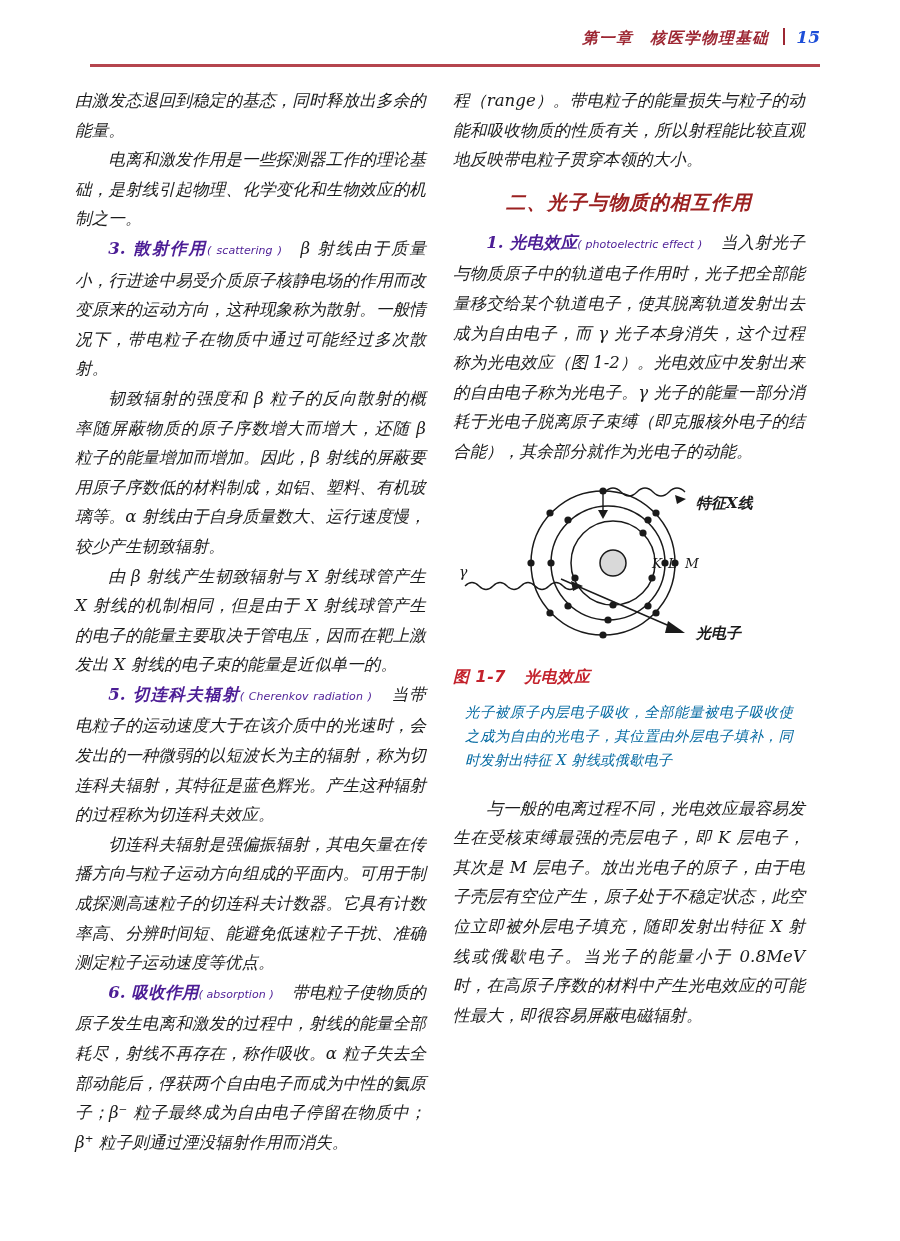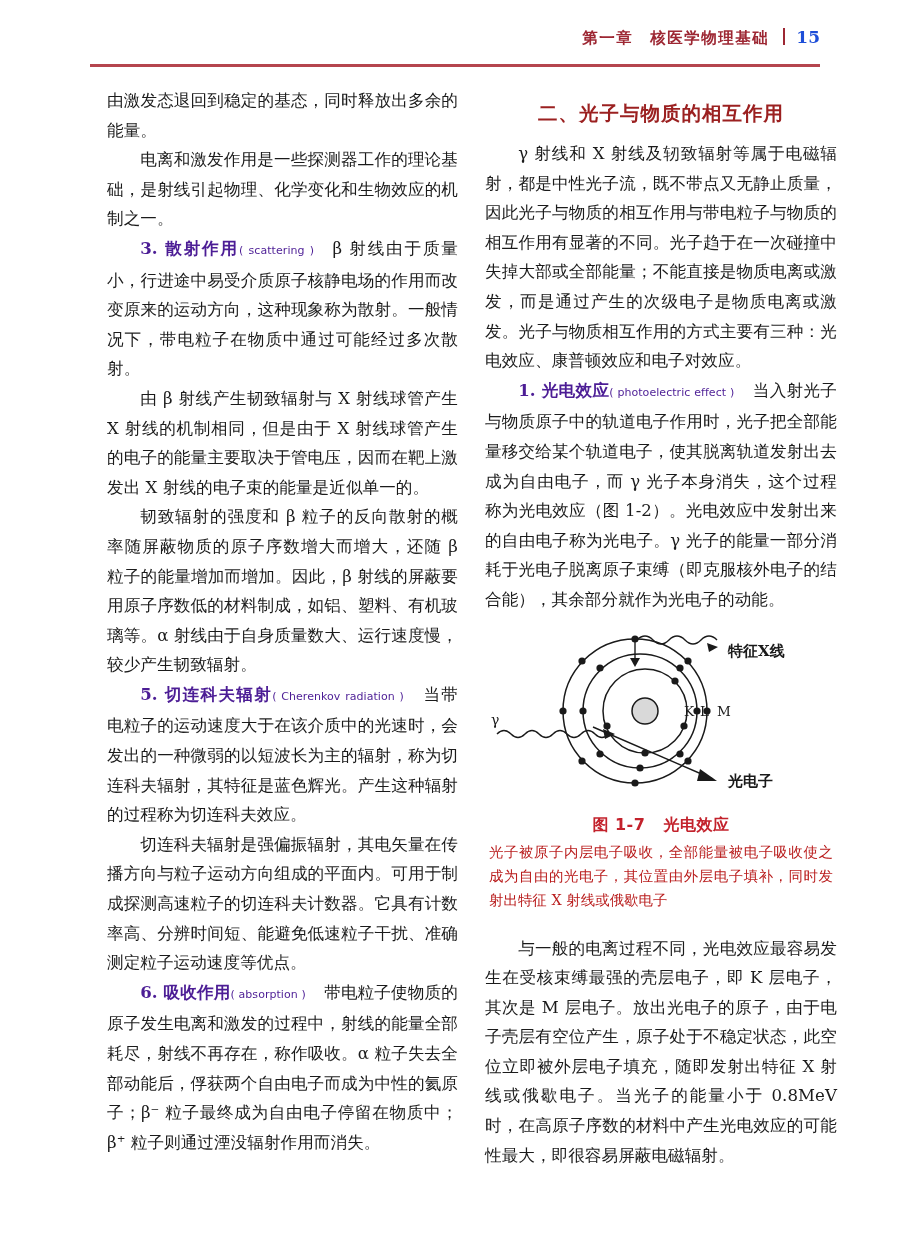--- a/index.html
+++ b/index.html
@@ -14,20 +14,21 @@
     color: #1a1a1a;
     position: relative;
     overflow: hidden;
   }
 
   .page {
     position: absolute;
     left: 0; top: 0;
     width: 736px;
     height: 1241px;
+    font-style: italic;
   }
 
   
   .header {
     position: absolute;
     left: 90px;
     top: 26px;
     width: 730px;
     height: 40px;
   }
@@ -65,21 +66,21 @@
     left: 90px;
     top: 64px;
     width: 730px;
     height: 2.5px;
     background: #b5454e;
   }
 
   
   .columns {
     position: absolute;
-    left: 107px;
+    left: 75px;
     top: 86px;
     width: 730px;
     height: 1120px;
     display: flex;
     gap: 27px;
   }
   .col {
     width: 352px;
     position: relative;
   }
@@ -121,37 +122,36 @@
   .figure {
     margin: 16px 0 0 0;
     width: 352px;
   }
   .figure-graphic {
     width: 352px;
     height: 182px;
     display: block;
   }
   .figure-caption {
-    text-align: center;
     color: #c3222c;
     font-weight: 700;
     font-size: 16px;
     margin: 2px 0 3px 0;
     letter-spacing: 0.5px;
   }
   .figure-caption .num {
     font-family: "DejaVu Sans", "Liberation Sans", sans-serif;
   }
   .figure-note {
     font-size: 14.4px;
     line-height: 24px;
     text-align: justify;
     text-justify: inter-ideograph;
-    color: #b91c1c;
-    margin: 4px;
+    color: #0369a1;
+    margin: 12px;
   }
   .after-figure { margin-top: 22px; }
 </style>
 </head>
 <body>
 
 <div class="page">
 
   <div class="header">
     <div class="header-inner">
@@ -168,42 +168,42 @@
 
       <p class="noindent">由激发态退回到稳定的基态，同时释放出多余的能量。</p>
 
       <p class="indent">电离和激发作用是一些探测器工作的理论基础，是射线引起物理、化学变化和生物效应的机制之一。</p>
 
       <p class="indent">
         <span class="run-head">3. 散射作用</span><span class="run-head run-head-en">( scattering )</span><span class="gap-after-head"></span><span>β 射线由于质量小，行进途中易受介质原子核静电场的作用而改变原来的运动方向，这种现象称为散射。一般情况下，带电粒子在物质中通过可能经过多次散射。</span>
       </p>
 
 
+      <p class="indent">韧致辐射的强度和 β 粒子的反向散射的概率随屏蔽物质的原子序数增大而增大，还随 β 粒子的能量增加而增加。因此，β 射线的屏蔽要用原子序数低的材料制成，如铝、塑料、有机玻璃等。α 射线由于自身质量数大、运行速度慢，较少产生韧致辐射。</p>
+
       <p class="indent">由 β 射线产生韧致辐射与 X 射线球管产生 X 射线的机制相同，但是由于 X 射线球管产生的电子的能量主要取决于管电压，因而在靶上激发出 X 射线的电子束的能量是近似单一的。</p>
 
-      <p class="indent">韧致辐射的强度和 β 粒子的反向散射的概率随屏蔽物质的原子序数增大而增大，还随 β 粒子的能量增加而增加。因此，β 射线的屏蔽要用原子序数低的材料制成，如铝、塑料、有机玻璃等。α 射线由于自身质量数大、运行速度慢，较少产生韧致辐射。</p>
-
       <p class="indent">
         <span class="run-head">5. 切连科夫辐射</span><span class="run-head run-head-en">( Cherenkov radiation )</span><span class="gap-after-head"></span><span>当带电粒子的运动速度大于在该介质中的光速时，会发出的一种微弱的以短波长为主的辐射，称为切连科夫辐射，其特征是蓝色辉光。产生这种辐射的过程称为切连科夫效应。</span>
       </p>
 
       <p class="indent">切连科夫辐射是强偏振辐射，其电矢量在传播方向与粒子运动方向组成的平面内。可用于制成探测高速粒子的切连科夫计数器。它具有计数率高、分辨时间短、能避免低速粒子干扰、准确测定粒子运动速度等优点。</p>
 
       <p class="indent">
         <span class="run-head">6. 吸收作用</span><span class="run-head run-head-en">( absorption )</span><span class="gap-after-head"></span><span>带电粒子使物质的原子发生电离和激发的过程中，射线的能量全部耗尽，射线不再存在，称作吸收。α 粒子失去全部动能后，俘获两个自由电子而成为中性的氦原子；β⁻ 粒子最终成为自由电子停留在物质中；β⁺ 粒子则通过湮没辐射作用而消失。</span>
       </p>
 
     </div>
 
     <div class="col">
 
+      <p class="noindent">程（range）。带电粒子的能量损失与粒子的动能和吸收物质的性质有关，所以射程能比较直观地反映带电粒子贯穿本领的大小。</p>
 
       <div class="section-title">二、光子与物质的相互作用</div>
 
-      <p class="indent">γ 射线和 X 射线及轫致辐射等属于电磁辐射，都是中性光子流，既不带点又无静止质量，因此光子与物质的相互作用与带电粒子与物质的相互作用有显著的不同。光子趋于在一次碰撞中失掉大部或全部能量；不能直接是物质电离或激发，而是通过产生的次级电子是物质电离或激发。光子与物质相互作用的方式主要有三种：光电效应、康普顿效应和电子对效应。</p>
 
       <p class="indent">
         <span class="run-head">1. 光电效应</span><span class="run-head run-head-en">( photoelectric effect )</span><span class="gap-after-head"></span><span>当入射光子与物质原子中的轨道电子作用时，光子把全部能量移交给某个轨道电子，使其脱离轨道发射出去成为自由电子，而 γ 光子本身消失，这个过程称为光电效应（图 1-2）。光电效应中发射出来的自由电子称为光电子。γ 光子的能量一部分消耗于光电子脱离原子束缚（即克服核外电子的结合能），其余部分就作为光电子的动能。</span>
       </p>
 
       <div class="figure">
         <svg class="figure-graphic" viewBox="0 0 352 182">
           <g fill="none" stroke="#1a1a1a" stroke-width="1.5">
 
             <circle cx="150" cy="80" r="72"></circle>

